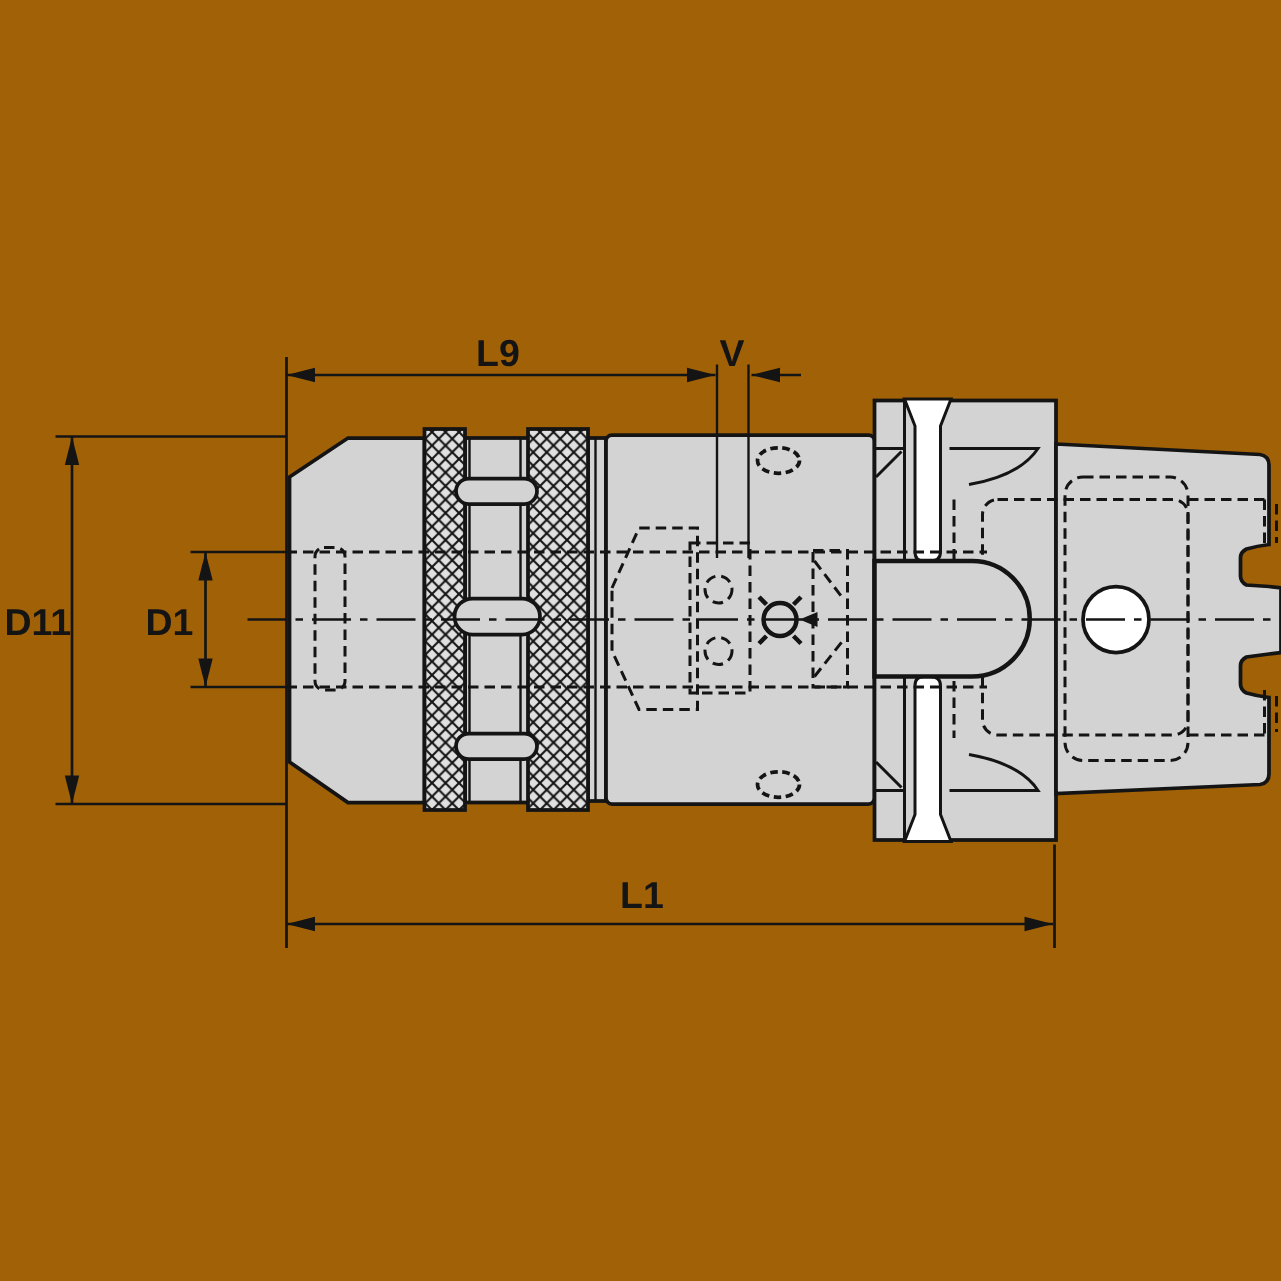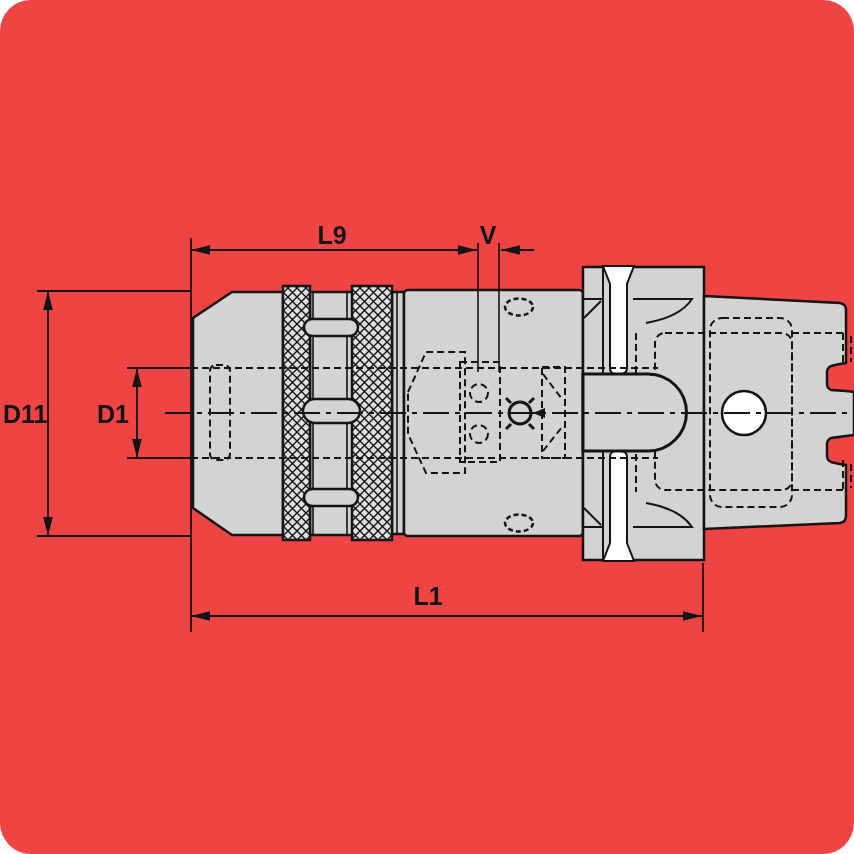--- a/index.html
+++ b/index.html
@@ -1,17 +1,17 @@
 <!DOCTYPE html>
 <html><head>
 <meta charset="utf-8">
 <style>
   html,body{margin:0;padding:0;background:#fff;}
-  .page{position:relative;width:854px;height:854px;background:#ef4444;overflow:hidden;
-        font-family:"Liberation Sans", sans-serif;border-radius:31px;}
+  .page{position:relative;width:854px;height:854px;background:#a16207;overflow:hidden;
+        font-family:"Liberation Sans", sans-serif;}
   svg{position:absolute;left:0;top:0;}
   text.dim{font-family:"Liberation Sans", sans-serif;font-size:25px;font-weight:bold;fill:#141414;}
 </style>
 </head>
 <body>
 <div class="page">
 
 <svg width="854" height="854" viewBox="0 0 854 854">
   <defs>
     <pattern id="knurl" width="9" height="9" patternUnits="userSpaceOnUse">

